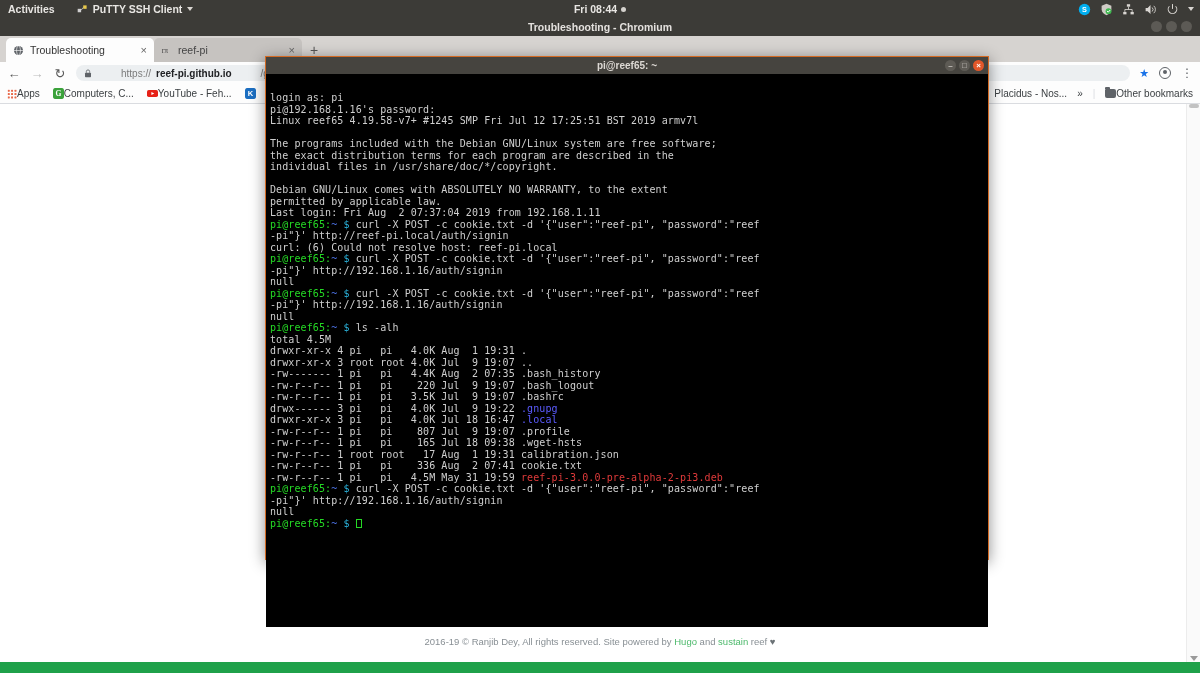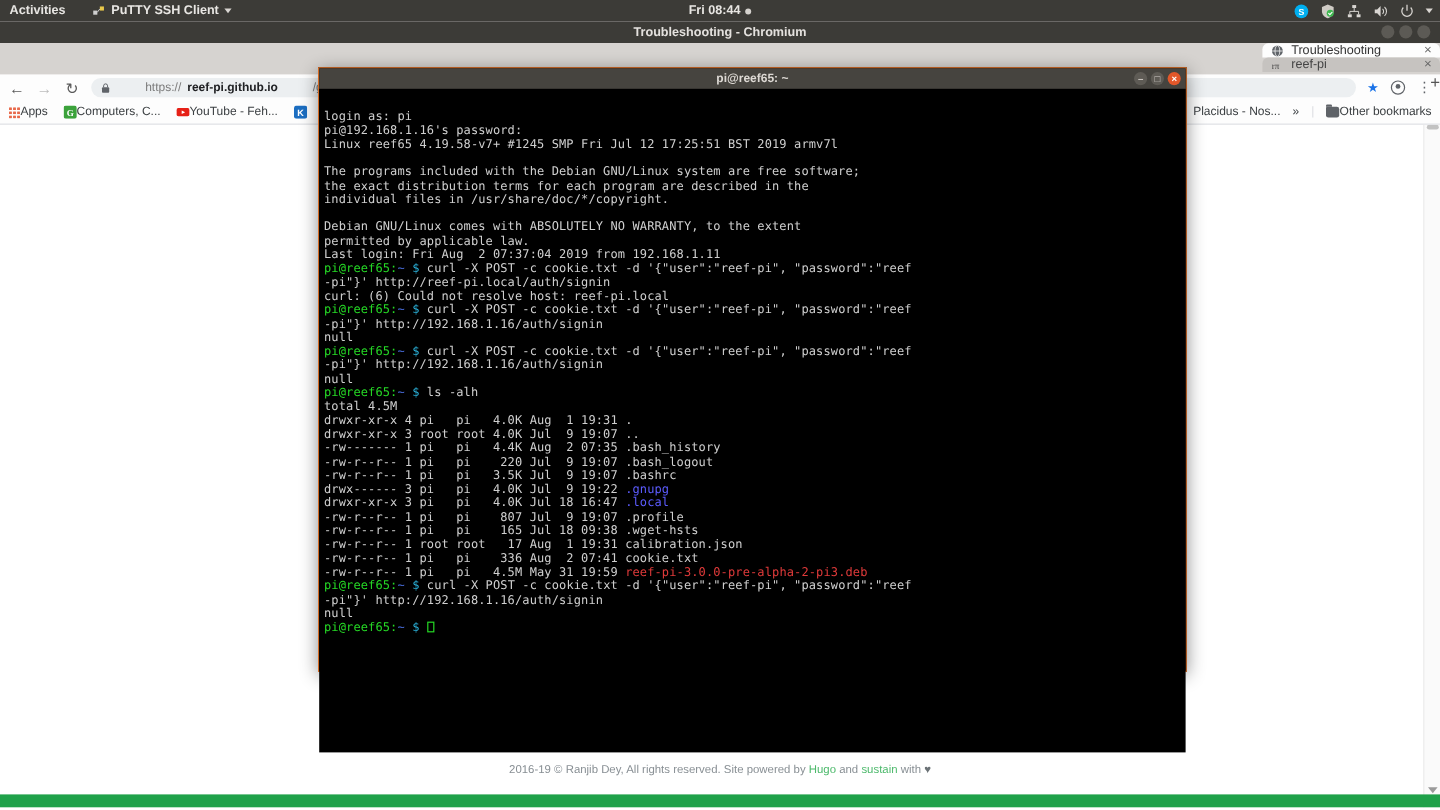--- a/index.html
+++ b/index.html
@@ -45,21 +45,21 @@
     height: 18px; background: #3c3b37; color: #e4e1de;
     font-size: 10.5px; font-weight: bold;
     display: flex; align-items: center; justify-content: center;
     position: relative;
   }
   #chrome-winbtns { position: absolute; right: 8px; top: 3px; display: flex; gap: 4px; }
   .wbtn { width: 11px; height: 11px; border-radius: 50%; background: #5c5a55; }
 
   #tabstrip {
     height: 26px; background: #d6d3d0;
-    display: flex; align-items: flex-end; padding-left: 6px; position: relative; flex-direction: column;
+    display: flex; align-items: flex-end; padding-left: 6px; position: relative;
   }
   .tab {
     height: 24px; width: 148px; display: flex; align-items: center;
     gap: 6px; padding: 0 7px; font-size: 10.5px; color: #444;
     border-radius: 5px 5px 0 0; position: relative;
   }
   .tab.active { background: #fdfdfd; color: #333; }
   .tab.inactive { background: #c6c3c0; }
   .tab .tlabel { flex: 1; white-space: nowrap; overflow: hidden; text-overflow: ellipsis; }
   .tab .tclose { font-size: 11px; color: #666; line-height: 1; }
@@ -307,21 +307,21 @@
       <span style="color:#dadce0">|</span>
       <div class="bm">
         <span class="folder-ic"></span>
         <span>Other bookmarks</span>
       </div>
     </div>
   </div>
 
   <div id="page">
     <div id="page-footer">
-      <span>2016-19 © Ranjib Dey, All rights reserved. Site powered by </span><a href="#">Hugo</a><span> and </span><a href="#">sustain</a><span> with </span><span class="heart">♥</span>
+      <span>2016-19 © Ranjib Dey, All rights reserved. Site powered by </span><a href="#">Hugo</a><span> and </span><a href="#">sustain</a><span> reef </span><span class="heart">♥</span>
     </div>
 
     <div id="pg-scrollbar">
       <div class="thumb"></div>
       <div class="arrow"></div>
     </div>
 
     <div id="greenbar"></div>
   </div>
 

